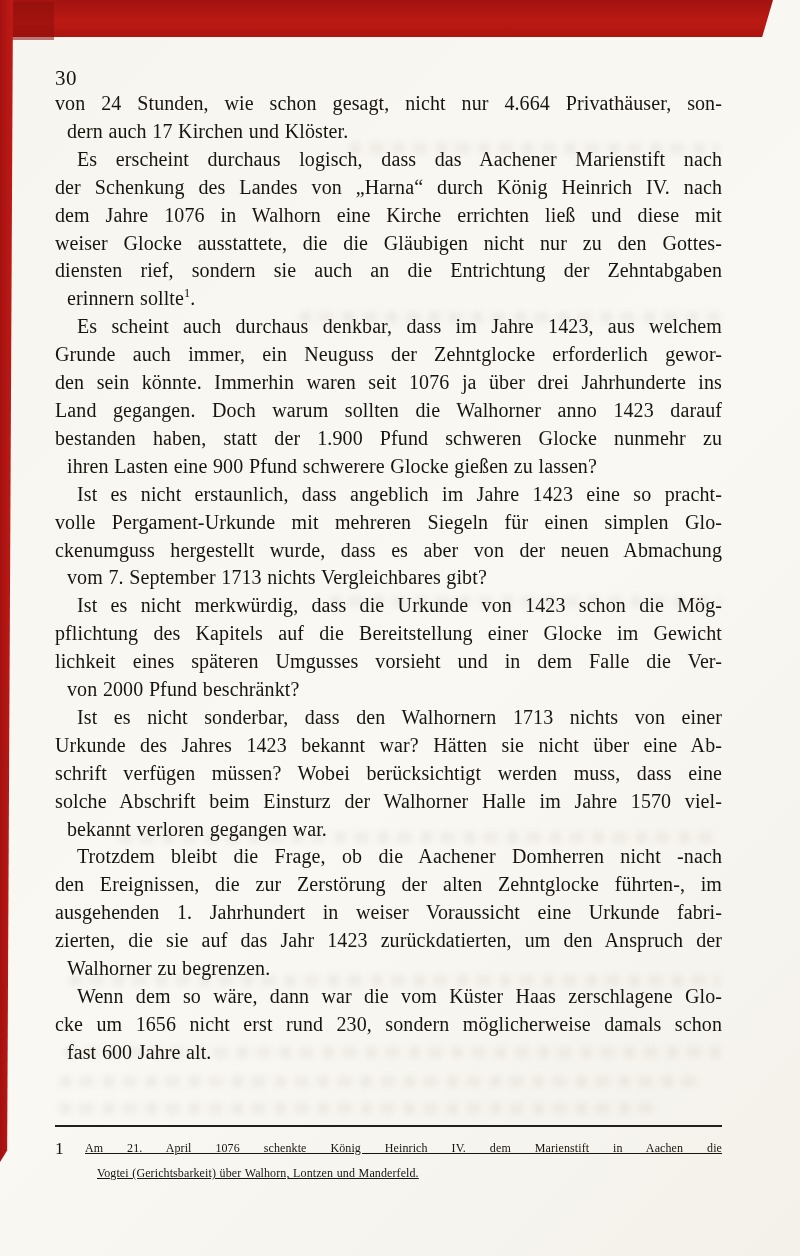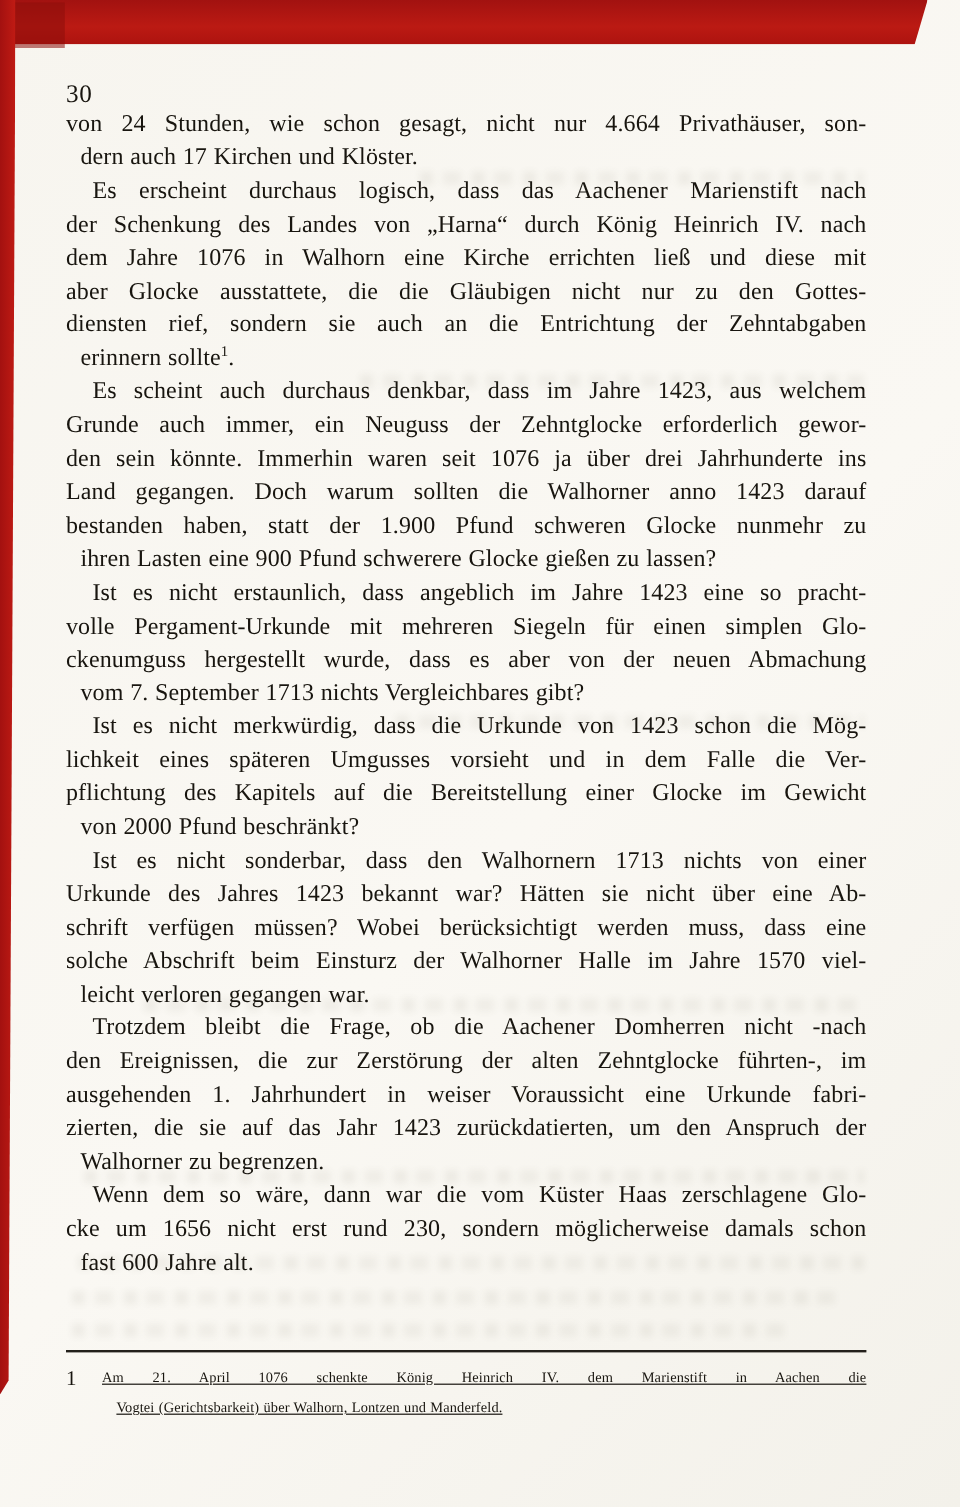--- a/index.html
+++ b/index.html
@@ -120,50 +120,50 @@
 
   <div>
       <div class="para">
         <div class="line">von 24 Stunden, wie schon gesagt, nicht nur 4.664 Privathäuser, son-</div>
         <div class="line last">dern auch 17 Kirchen und Klöster.</div>
       </div>
       <div class="para">
         <div class="line first-indent">Es erscheint durchaus logisch, dass das Aachener Marienstift nach</div>
         <div class="line">der Schenkung des Landes von „Harna“ durch König Heinrich IV. nach</div>
         <div class="line">dem Jahre 1076 in Walhorn eine Kirche errichten ließ und diese mit</div>
-        <div class="line">aber Glocke ausstattete, die die Gläubigen nicht nur zu den Gottes-</div>
+        <div class="line">weiser Glocke ausstattete, die die Gläubigen nicht nur zu den Gottes-</div>
         <div class="line">diensten rief, sondern sie auch an die Entrichtung der Zehntabgaben</div>
         <div class="line last">erinnern sollte<sup class="fn-ref">1</sup>.</div>
       </div>
       <div class="para">
         <div class="line first-indent">Es scheint auch durchaus denkbar, dass im Jahre 1423, aus welchem</div>
         <div class="line">Grunde auch immer, ein Neuguss der Zehntglocke erforderlich gewor-</div>
         <div class="line">den sein könnte. Immerhin waren seit 1076 ja über drei Jahrhunderte ins</div>
         <div class="line">Land gegangen. Doch warum sollten die Walhorner anno 1423 darauf</div>
         <div class="line">bestanden haben, statt der 1.900 Pfund schweren Glocke nunmehr zu</div>
         <div class="line last">ihren Lasten eine 900 Pfund schwerere Glocke gießen zu lassen?</div>
       </div>
       <div class="para">
         <div class="line first-indent">Ist es nicht erstaunlich, dass angeblich im Jahre 1423 eine so pracht-</div>
         <div class="line">volle Pergament-Urkunde mit mehreren Siegeln für einen simplen Glo-</div>
         <div class="line">ckenumguss hergestellt wurde, dass es aber von der neuen Abmachung</div>
         <div class="line last">vom 7. September 1713 nichts Vergleichbares gibt?</div>
       </div>
       <div class="para">
         <div class="line first-indent">Ist es nicht merkwürdig, dass die Urkunde von 1423 schon die Mög-</div>
+        <div class="line">pflichtung des Kapitels auf die Bereitstellung einer Glocke im Gewicht</div>
         <div class="line">lichkeit eines späteren Umgusses vorsieht und in dem Falle die Ver-</div>
-        <div class="line">pflichtung des Kapitels auf die Bereitstellung einer Glocke im Gewicht</div>
         <div class="line last">von 2000 Pfund beschränkt?</div>
       </div>
       <div class="para">
         <div class="line first-indent">Ist es nicht sonderbar, dass den Walhornern 1713 nichts von einer</div>
         <div class="line">Urkunde des Jahres 1423 bekannt war? Hätten sie nicht über eine Ab-</div>
         <div class="line">schrift verfügen müssen? Wobei berücksichtigt werden muss, dass eine</div>
         <div class="line">solche Abschrift beim Einsturz der Walhorner Halle im Jahre 1570 viel-</div>
-        <div class="line last">leicht verloren gegangen war.</div>
+        <div class="line last">bekannt verloren gegangen war.</div>
       </div>
       <div class="para">
         <div class="line first-indent">Trotzdem bleibt die Frage, ob die Aachener Domherren nicht -nach</div>
         <div class="line">den Ereignissen, die zur Zerstörung der alten Zehntglocke führten-, im</div>
         <div class="line">ausgehenden 1. Jahrhundert in weiser Voraussicht eine Urkunde fabri-</div>
         <div class="line">zierten, die sie auf das Jahr 1423 zurückdatierten, um den Anspruch der</div>
         <div class="line last">Walhorner zu begrenzen.</div>
       </div>
       <div class="para">
         <div class="line first-indent">Wenn dem so wäre, dann war die vom Küster Haas zerschlagene Glo-</div>

